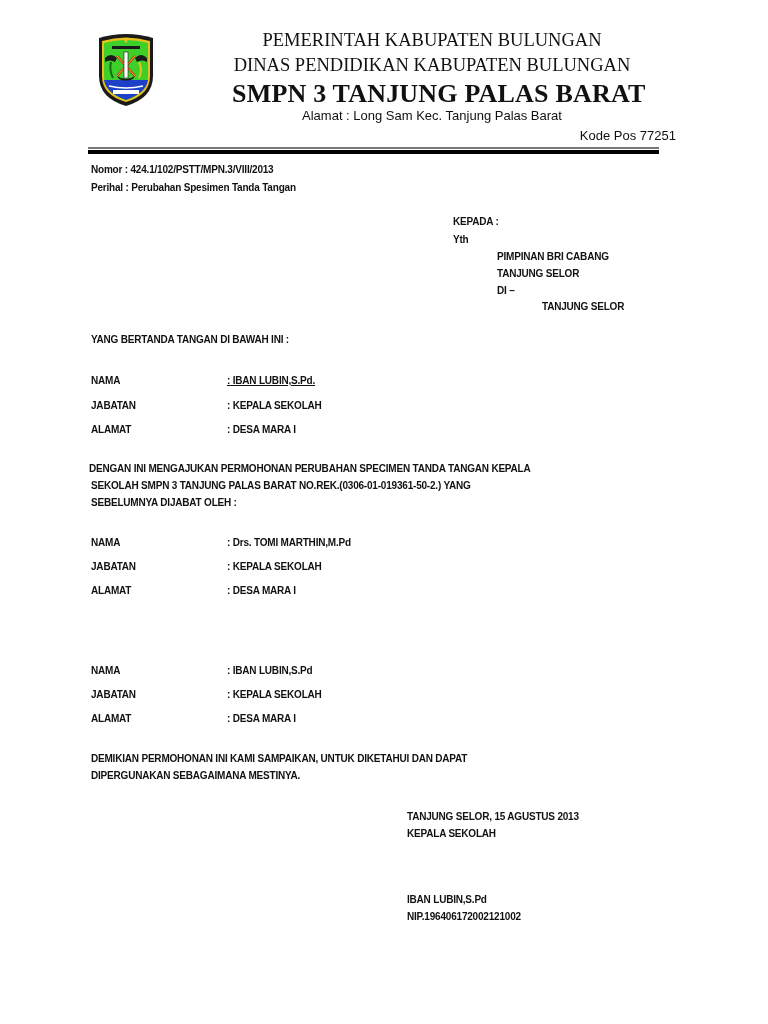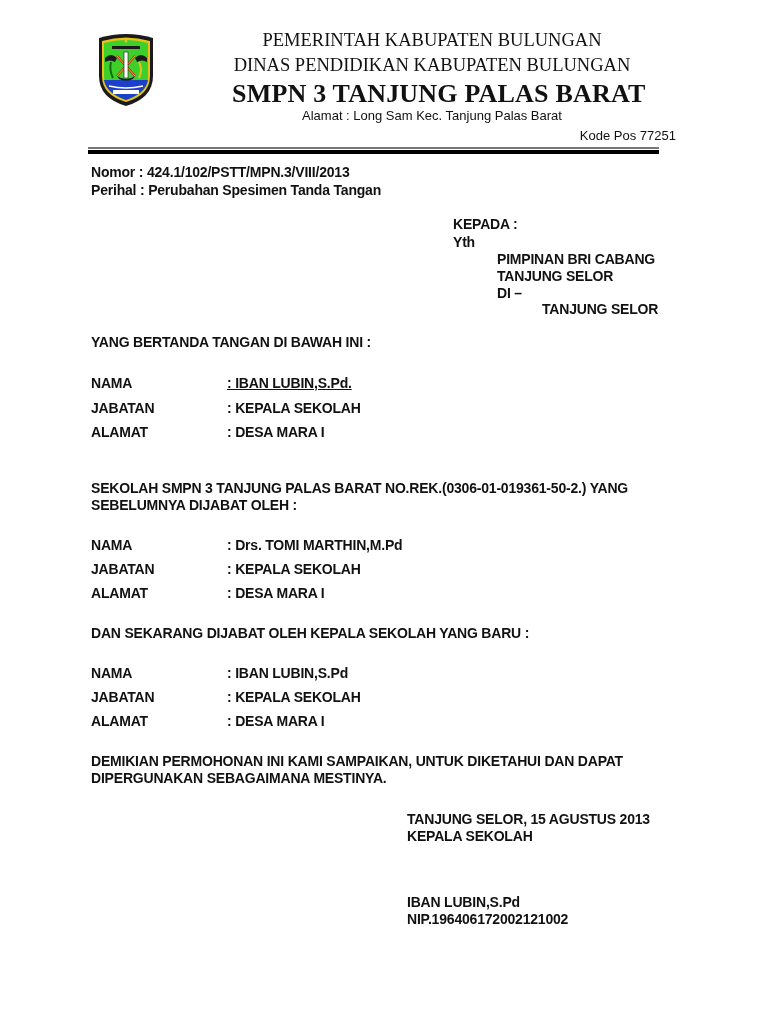--- a/index.html
+++ b/index.html
@@ -10,21 +10,21 @@
     .sans { font-family: "Liberation Sans", "DejaVu Sans", sans-serif; }
 
     .kop-line1 { left: 232px; top: 30px; width: 400px; text-align: center; font-size: 18.5px; }
     .kop-line2 { left: 232px; top: 55px; width: 400px; text-align: center; font-size: 18.5px; }
     .kop-line3 { left: 232px; top: 79px; width: 400px; text-align: center; font-size: 26px; font-weight: bold; letter-spacing: 0.2px; }
     .kop-addr { left: 232px; top: 108px; width: 400px; text-align: center; font-size: 13px; }
     .kop-pos { right: 92px; top: 128px; font-size: 13px; }
     .rule-thin { position: absolute; left: 88px; top: 147px; width: 571px; height: 2px; background: #777; }
     .rule-thick { position: absolute; left: 88px; top: 150px; width: 571px; height: 4px; background: #000; }
 
-    .txt { font-size: 14px; font-weight: bold; font-family: "Liberation Sans Narrow", "Liberation Sans", "DejaVu Sans", sans-serif; letter-spacing: -0.2px; }
+    .txt { font-size: 10px; font-weight: bold; font-family: "Liberation Sans Narrow", "Liberation Sans", "DejaVu Sans", sans-serif; letter-spacing: -0.2px; }
     .fld-label { left: 91px; }
     .fld-value { left: 227px; }
     .underline { }
 
     .logo { position: absolute; left: 95px; top: 32px; width: 62px; height: 76px; }
   </style>
 </head>
 <body>
 
 <div class="page">
@@ -70,31 +70,31 @@
 
   <div class="abs txt" style="left:91px; top:334px;">YANG BERTANDA TANGAN DI BAWAH INI :</div>
 
   <div class="abs txt fld-label" style="top:375px;">NAMA</div>
   <div class="abs txt fld-value" style="top:375px;text-decoration:underline;">: IBAN LUBIN,S.Pd.</div>
   <div class="abs txt fld-label" style="top:400px;">JABATAN</div>
   <div class="abs txt fld-value" style="top:400px;">: KEPALA SEKOLAH</div>
   <div class="abs txt fld-label" style="top:424px;">ALAMAT</div>
   <div class="abs txt fld-value" style="top:424px;">: DESA MARA I</div>
 
+  <div class="abs txt" style="left:89px; top:463px;"> DENGAN INI MENGAJUKAN PERMOHONAN PERUBAHAN SPECIMEN TANDA TANGAN KEPALA</div>
   <div class="abs txt" style="left:91px; top:480px;">SEKOLAH SMPN 3 TANJUNG PALAS BARAT NO.REK.(0306-01-019361-50-2.) YANG</div>
   <div class="abs txt" style="left:91px; top:497px;">SEBELUMNYA DIJABAT OLEH :</div>
 
   <div class="abs txt fld-label" style="top:537px;">NAMA</div>
   <div class="abs txt fld-value" style="top:537px;">: Drs. TOMI MARTHIN,M.Pd</div>
   <div class="abs txt fld-label" style="top:561px;">JABATAN</div>
   <div class="abs txt fld-value" style="top:561px;">: KEPALA SEKOLAH</div>
   <div class="abs txt fld-label" style="top:585px;">ALAMAT</div>
   <div class="abs txt fld-value" style="top:585px;">: DESA MARA I</div>
 
-  <div class="abs txt" style="left:91px; top:625px;">DAN SEKARANG DIJABAT OLEH KEPALA SEKOLAH YANG BARU :</div>
   <div class="abs txt fld-label" style="top:665px;">NAMA</div>
   <div class="abs txt fld-value" style="top:665px;">: IBAN LUBIN,S.Pd</div>
   <div class="abs txt fld-label" style="top:689px;">JABATAN</div>
   <div class="abs txt fld-value" style="top:689px;">: KEPALA SEKOLAH</div>
   <div class="abs txt fld-label" style="top:713px;">ALAMAT</div>
   <div class="abs txt fld-value" style="top:713px;">: DESA MARA I</div>
 
   <div class="abs txt" style="left:91px; top:753px;">DEMIKIAN PERMOHONAN INI KAMI SAMPAIKAN, UNTUK DIKETAHUI DAN DAPAT</div>
   <div class="abs txt" style="left:91px; top:770px;">DIPERGUNAKAN SEBAGAIMANA MESTINYA.</div>
 

